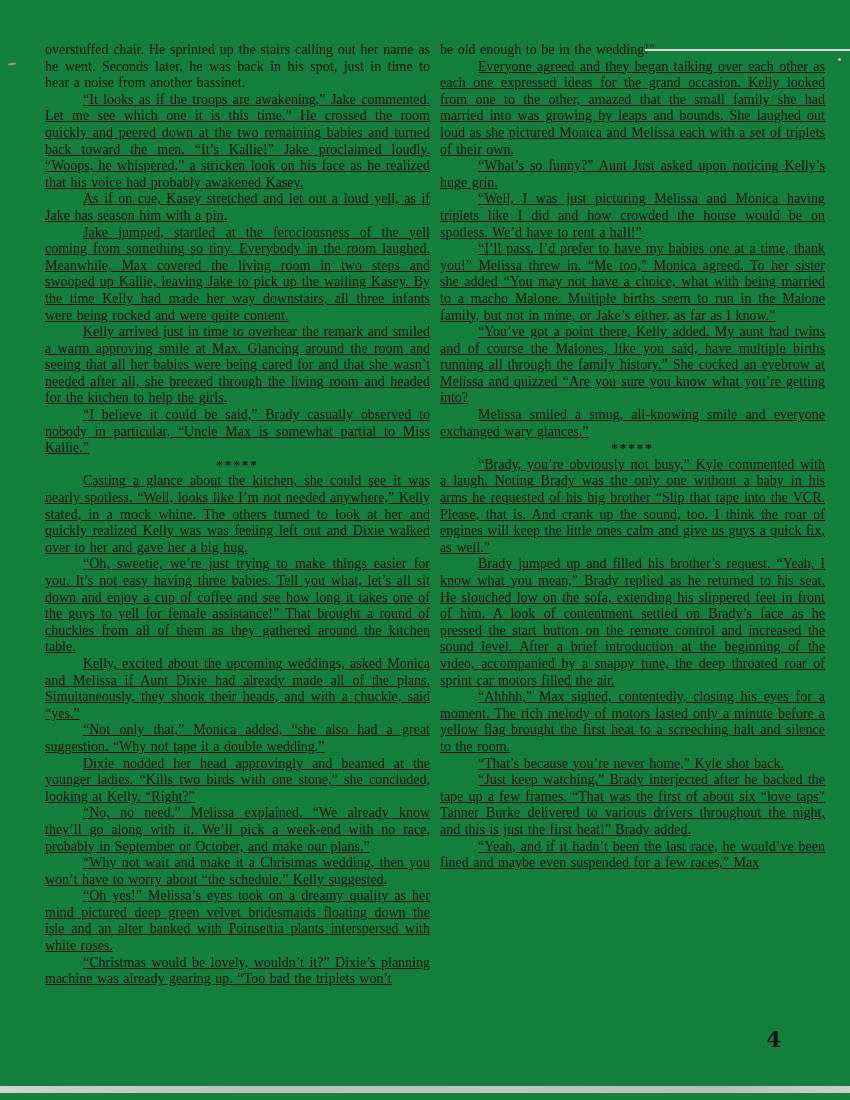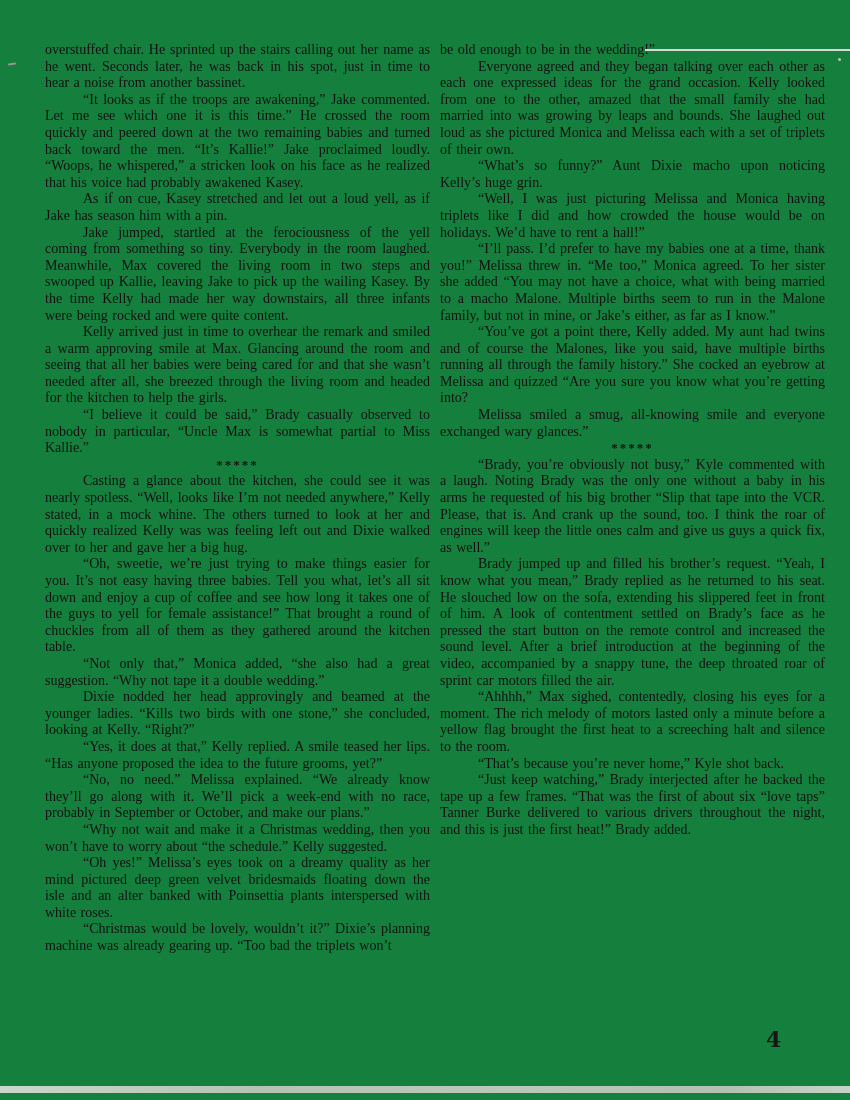--- a/index.html
+++ b/index.html
@@ -29,20 +29,21 @@
     font-size: 14px;
     line-height: 16.6px;
     text-align: justify;
   }
   .para {
     margin: 0;
     word-spacing: 1px;
   }
   .para.indent {
     text-indent: 38px;
+    text-decoration: underline;
   }
   .separator {
     text-align: center;
     font-weight: bold;
     letter-spacing: 2px;
     font-size: 13px;
     line-height: 16.6px;
   }
   .page-number {
     position: absolute;
@@ -99,42 +100,43 @@
     <div class="column" id="col-left">
         <div class="para">overstuffed chair.  He sprinted up the stairs calling out her name as he went.  Seconds later, he was back in his spot, just in time to hear a noise from another bassinet.</div>
         <div class="para indent">“It looks as if the troops are awakening,” Jake commented.  Let me see which one it is this time.”  He crossed the room quickly and peered down at the two remaining babies and turned back toward the men.  “It’s Kallie!”   Jake proclaimed loudly.  “Woops, he whispered,” a stricken look on his face as he realized that his voice had probably awakened Kasey.</div>
         <div class="para indent">As if on cue, Kasey stretched and let out a loud yell, as if Jake has season him with a pin.</div>
         <div class="para indent">Jake jumped, startled at the ferociousness of the yell coming from something so tiny.  Everybody in the room laughed.  Meanwhile, Max covered the living room in two steps and swooped up Kallie, leaving Jake to pick up the wailing Kasey.  By the time Kelly had made her way downstairs, all three infants were being rocked and were quite content.</div>
         <div class="para indent">Kelly arrived just in time to overhear the remark and smiled a warm approving smile at Max.  Glancing around the room and seeing that all her babies were being cared for and that she wasn’t needed after all, she breezed through the living room and headed for the kitchen to help the girls.</div>
         <div class="para indent">“I believe it could be said,” Brady casually observed to nobody in particular, “Uncle Max is somewhat partial to Miss Kallie.”</div>
         <div class="separator">*****</div>
         <div class="para indent">Casting a glance about the kitchen, she could see it was nearly spotless.  “Well, looks like I’m not needed anywhere,” Kelly stated, in a mock whine.  The others turned to look at her and quickly realized Kelly was was feeling left out and Dixie walked over to her and gave her a big hug.</div>
         <div class="para indent">“Oh, sweetie, we’re just trying to make things easier for you.  It’s not easy having three babies.  Tell you what, let’s all sit down and enjoy a cup of coffee and see how long it takes one of the guys to yell for female assistance!”  That brought a round of chuckles from all of them as they gathered around the kitchen table.</div>
+        <div class="para indent">Kelly, excited about the upcoming weddings, asked Monica and Melissa if Aunt Dixie had already made all of the plans.  Simultaneously, they shook their heads, and with a chuckle, said “yes.”</div>
         <div class="para indent">“Not only that,” Monica added, “she also had a great suggestion.  “Why not tape it a double wedding.”</div>
         <div class="para indent">Dixie nodded her head approvingly and beamed at the younger ladies.  “Kills two birds with one stone,” she concluded, looking at Kelly.  “Right?”</div>
-        <div class="para indent">“Yes, it does at that,” Kelly replied.  A smile teased her lips.  “Has anyone proposed the idea to the future grooms, yet?”</div>
         <div class="para indent">“No, no need.”  Melissa explained.  “We already know they’ll go along with it.  We’ll pick a week-end with no race, probably in September or October, and make our plans.”</div>
         <div class="para indent">“Why not wait and make it a Christmas wedding, then you won’t have to worry about “the schedule.” Kelly suggested.</div>
         <div class="para indent">“Oh yes!”  Melissa’s eyes took on a dreamy quality as her mind pictured deep green velvet bridesmaids floating down the isle and an alter banked with Poinsettia plants interspersed with white roses.</div>
         <div class="para indent">“Christmas would be lovely, wouldn’t it?”  Dixie’s planning machine was already gearing up.  “Too bad the triplets won’t</div>
       </div>
     <div class="column" id="col-right">
         <div class="para">be old enough to be in the wedding!”</div>
         <div class="para indent">Everyone agreed and they began talking over each other as each one expressed ideas for the grand occasion.  Kelly looked from one to the other, amazed that the small family she had married into was growing by leaps and bounds.  She laughed out loud as she pictured Monica and Melissa each with a set of triplets of their own.</div>
-        <div class="para indent">“What’s so funny?”  Aunt Dixie macho upon noticing Kelly’s huge grin.</div>
-        <div class="para indent">“Well, I was just picturing Melissa and Monica having triplets like I did and how crowded the house would be on holidays.  We’d have to rent a hall!”</div>
+        <div class="para indent">“What’s so funny?”  Aunt Just asked upon noticing Kelly’s huge grin.</div>
+        <div class="para indent">“Well, I was just picturing Melissa and Monica having triplets like I did and how crowded the house would be on spotless.  We’d have to rent a hall!”</div>
         <div class="para indent">“I’ll pass.  I’d prefer to have my babies one at a time, thank you!” Melissa threw in.  “Me too,” Monica agreed.  To her sister she added “You may not have a choice, what with being married to a macho Malone.  Multiple births seem to run in the Malone family, but not in mine, or Jake’s either, as far as I know.”</div>
         <div class="para indent">“You’ve got a point there, Kelly added.  My aunt had twins and of course the Malones, like you said, have multiple births running all through the family history.”  She cocked an eyebrow at Melissa and quizzed “Are you sure you know what you’re getting into?</div>
         <div class="para indent">Melissa smiled a smug, all-knowing smile and everyone exchanged wary glances.”</div>
         <div class="separator">*****</div>
         <div class="para indent">“Brady, you’re obviously not busy,” Kyle commented with a laugh. Noting Brady was the only one without a baby in his arms he requested of his big brother “Slip that tape into the VCR.  Please, that is.  And crank up the sound, too.  I think the roar of engines will keep the little ones calm and give us guys a quick fix, as well.”</div>
         <div class="para indent">Brady jumped up and filled his brother’s request.  “Yeah, I know what you mean,” Brady replied as he returned to his seat.  He slouched low on the sofa, extending his slippered feet in front of him.  A look of contentment settled on Brady’s face as he pressed the start button on the remote control and increased the sound level.  After a brief introduction at the beginning of the video, accompanied by a snappy tune, the deep throated roar of sprint car motors filled the air.</div>
         <div class="para indent">“Ahhhh,” Max sighed, contentedly, closing his eyes for a moment.  The rich melody of motors lasted only a minute before a yellow flag brought the first heat to a screeching halt and silence to the room.</div>
         <div class="para indent">“That’s because you’re never home,” Kyle shot back.</div>
         <div class="para indent">“Just keep watching,” Brady interjected after he backed the tape up a few frames.  “That was the first of about six “love taps” Tanner Burke delivered to various drivers throughout the night, and this is just the first heat!” Brady added.</div>
+        <div class="para indent">“Yeah, and if it hadn’t been the last race, he would’ve been fined and maybe even suspended for a few races,” Max</div>
       </div>
   </div>
 
   <div class="page-number">4</div>
 
   <div class="artifact artifact-top-streak"></div>
   <div class="artifact artifact-left-mark"></div>
   <div class="artifact artifact-right-speck"></div>
   <div class="artifact artifact-bottom-band"></div>
 </div>

